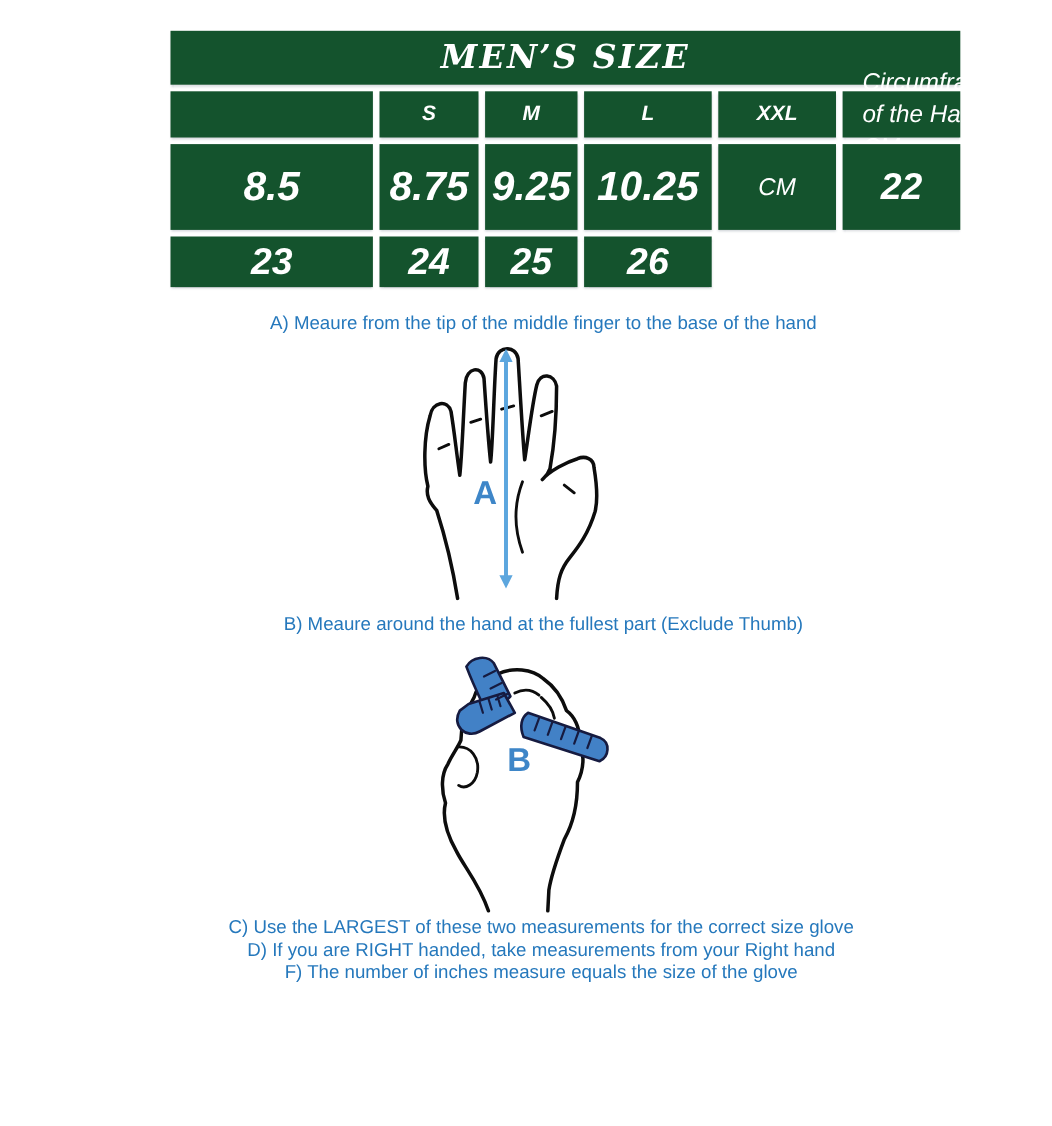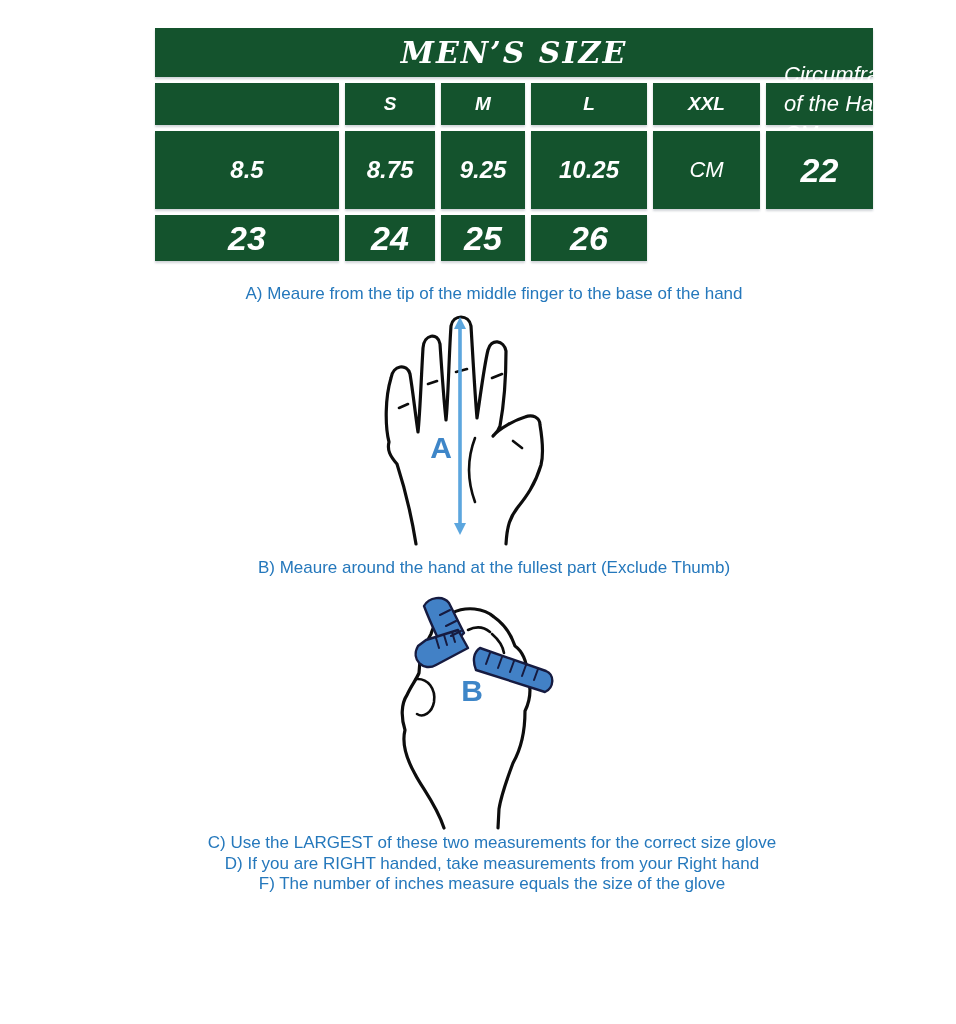--- a/index.html
+++ b/index.html
@@ -22,21 +22,21 @@
     font-style:italic;
   }
   .cell.title{
     grid-column:1 / -1;
     font-family:"DejaVu Serif", serif;
     font-weight:bold;font-size:30px;letter-spacing:2px;
   }
   .cell.head{font-weight:bold;font-size:19px;}
   .cell.rowlabel{font-size:22px;line-height:1.32;}
   .cell.rowlabel.left{justify-content:flex-start;text-align:left;padding-left:18px;}
-  .cell.val1{font-weight:bold;font-size:24px;}
+  .cell.val1{font-weight:bold;font-size:37px;}
   .cell.val2{font-weight:bold;font-size:34px;}
   
   .note{
     position:absolute;left:16px;width:956px;text-align:center;
     color:#2578BC;font-size:17px;line-height:20px;
   }
   .note-a{top:284px;}
   .note-b{top:558px;}
   .notes-end{
     position:absolute;left:0;top:833px;width:956px;text-align:center;

